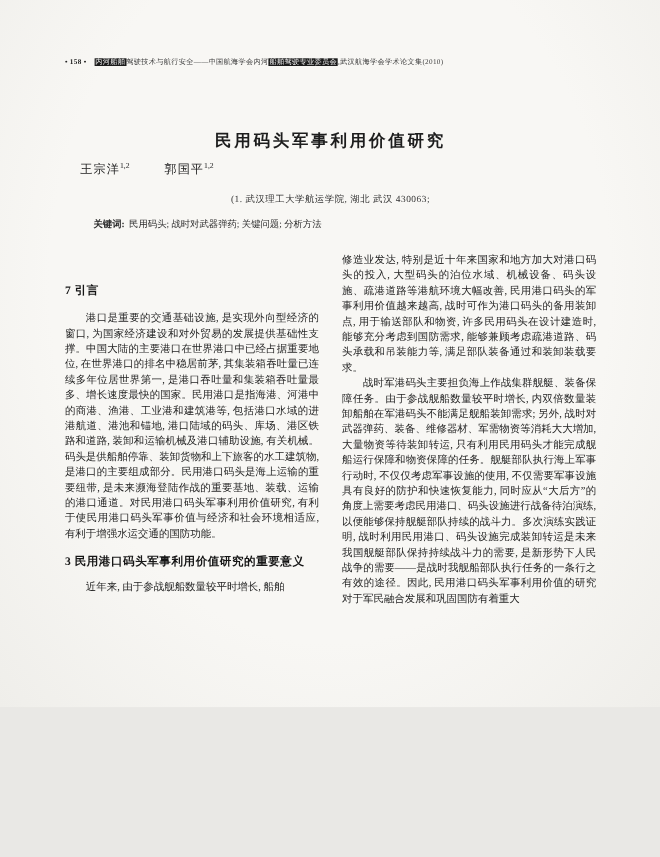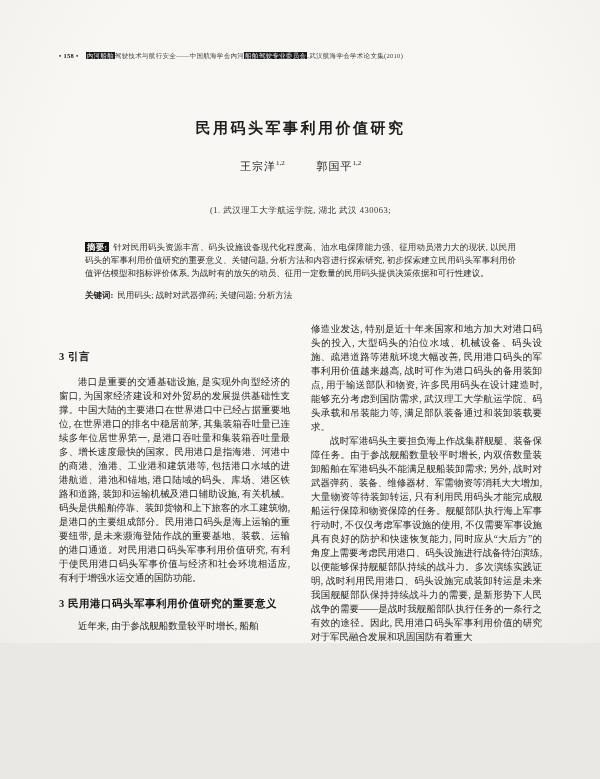--- a/index.html
+++ b/index.html
@@ -27,27 +27,27 @@
   .pagenum { font-weight:bold; color:#222; }
   .hseg.dark { background:#1b1b1b; color:#efefef; padding:0 1px; }
   
   .title {
     margin:58px 0 0 0;
     text-align:center;
     font-size:15px; font-weight:bold; letter-spacing:2.5px;
     color:#1d1d1d;
   }
   .authors {
-    margin-top:21px; text-align:center;
+    margin-top:8px; text-align:left;
     font-size:11px; color:#222; letter-spacing:1px;
   }
   .author { margin:0 14px; }
   .author sup { font-size:7px; letter-spacing:0; }
   .affils {
-    margin-top:29px; text-align:center;
+    margin-top:13px; text-align:center;
     font-size:8.5px; line-height:14px; color:#333; letter-spacing:0.5px;
   }
   
   .abstract {
     margin:24px 26px 0 26px;
     font-size:8.5px; line-height:13px; text-align:justify; color:#2b2b2b;
   }
   .abs-label {
     background:#141414; color:#fafafa;
     font-weight:bold; padding:0 2px; margin-right:4px;
@@ -91,34 +91,31 @@
 
   <div class="authors">
     <span class="author"><span>王宗洋</span><sup>1,2</sup></span>
     <span class="author"><span>郭国平</span><sup>1,2</sup></span>
   </div>
 
   <div class="affils">
     <div>(1. 武汉理工大学航运学院, 湖北 武汉 430063;</div>
   </div>
 
-  <div class="abstract">
-    <span class="abs-label">摘要:</span><span>针对民用码头资源丰富、码头设施设备现代化程度高、油水电保障能力强、征用动员潜力大的现状, 以民用码头的军事利用价值研究的重要意义、关键问题, 分析方法和内容进行探索研究, 初步探索建立民用码头军事利用价值评估模型和指标评价体系, 为战时有的放矢的动员、征用一定数量的民用码头提供决策依据和可行性建议。</span>
-  </div>
 
   <div class="keywords">
     <span class="kw-label">关键词:</span><span>民用码头; 战时对武器弹药; 关键问题; 分析方法</span>
   </div>
 
   <div class="columns">
     <div class="col">
-      <h2 class="sec intro">3  引言</h2>
+      <h2 class="sec intro">7  引言</h2>
       <p class="indent">港口是重要的交通基础设施, 是实现外向型经济的窗口, 为国家经济建设和对外贸易的发展提供基础性支撑。中国大陆的主要港口在世界港口中已经占据重要地位, 在世界港口的排名中稳居前茅, 其集装箱吞吐量已连续多年位居世界第一, 是港口吞吐量和集装箱吞吐量最多、增长速度最快的国家。民用港口是指海港、河港中的商港、渔港、工业港和建筑港等, 包括港口水域的进港航道、港池和锚地, 港口陆域的码头、库场、港区铁路和道路, 装卸和运输机械及港口辅助设施, 有关机械。码头是供船舶停靠、装卸货物和上下旅客的水工建筑物, 是港口的主要组成部分。民用港口码头是海上运输的重要纽带, 是未来濒海登陆作战的重要基地、装载、运输的港口通道。对民用港口码头军事利用价值研究, 有利于使民用港口码头军事价值与经济和社会环境相适应, 有利于增强水运交通的国防功能。</p>
       <h2 class="sec sec1">3  民用港口码头军事利用价值研究的重要意义</h2>
       <p class="indent">近年来, 由于参战舰船数量较平时增长, 船舶</p>
     </div>
     <div class="col">
-      <p>修造业发达, 特别是近十年来国家和地方加大对港口码头的投入, 大型码头的泊位水域、机械设备、码头设施、疏港道路等港航环境大幅改善, 民用港口码头的军事利用价值越来越高, 战时可作为港口码头的备用装卸点, 用于输送部队和物资, 许多民用码头在设计建造时, 能够充分考虑到国防需求, 武汉理工大学航运学院、码头承载和吊装能力等, 满足部队装备通过和装卸装载要求。</p>
+      <p>修造业发达, 特别是近十年来国家和地方加大对港口码头的投入, 大型码头的泊位水域、机械设备、码头设施、疏港道路等港航环境大幅改善, 民用港口码头的军事利用价值越来越高, 战时可作为港口码头的备用装卸点, 用于输送部队和物资, 许多民用码头在设计建造时, 能够充分考虑到国防需求, 能够兼顾考虑疏港道路、码头承载和吊装能力等, 满足部队装备通过和装卸装载要求。</p>
       <p class="indent">战时军港码头主要担负海上作战集群舰艇、装备保障任务。由于参战舰船数量较平时增长, 内双倍数量装卸船舶在军港码头不能满足舰船装卸需求; 另外, 战时对武器弹药、装备、维修器材、军需物资等消耗大大增加, 大量物资等待装卸转运, 只有利用民用码头才能完成舰船运行保障和物资保障的任务。舰艇部队执行海上军事行动时, 不仅仅考虑军事设施的使用, 不仅需要军事设施具有良好的防护和快速恢复能力, 同时应从“大后方”的角度上需要考虑民用港口、码头设施进行战备待泊演练, 以便能够保持舰艇部队持续的战斗力。多次演练实践证明, 战时利用民用港口、码头设施完成装卸转运是未来我国舰艇部队保持持续战斗力的需要, 是新形势下人民战争的需要——是战时我舰船部队执行任务的一条行之有效的途径。因此, 民用港口码头军事利用价值的研究对于军民融合发展和巩固国防有着重大</p>
     </div>
   </div>
 
 </div>
 
 </body></html>

